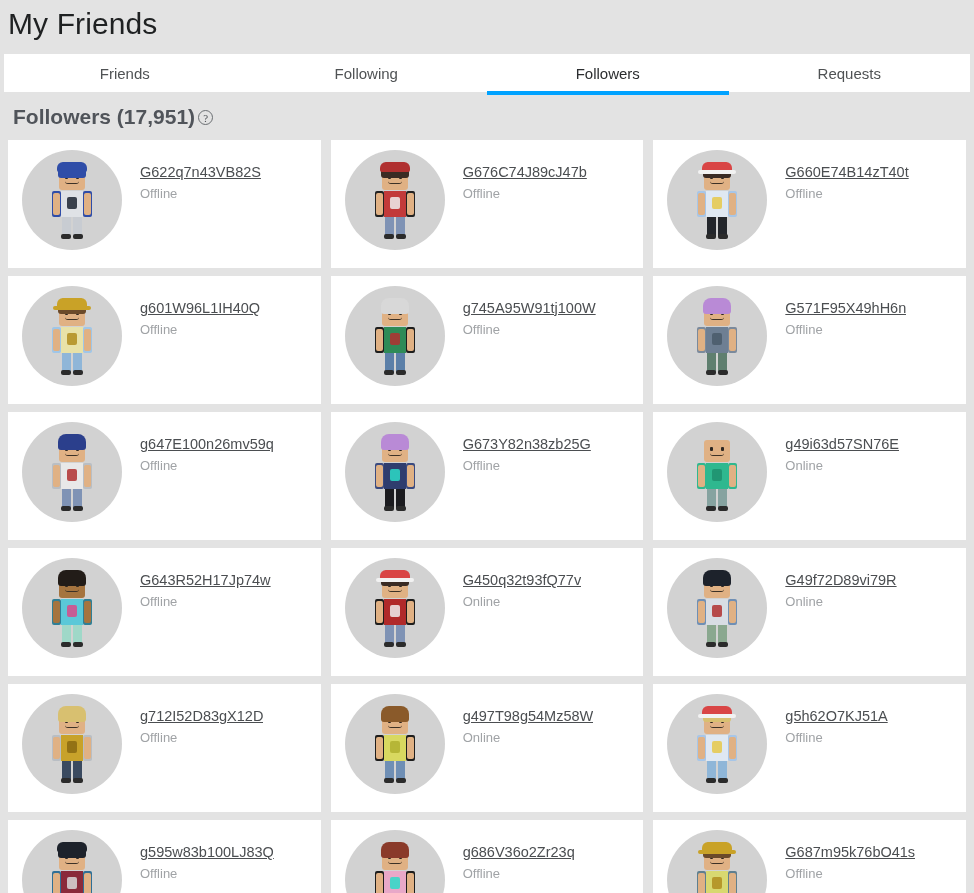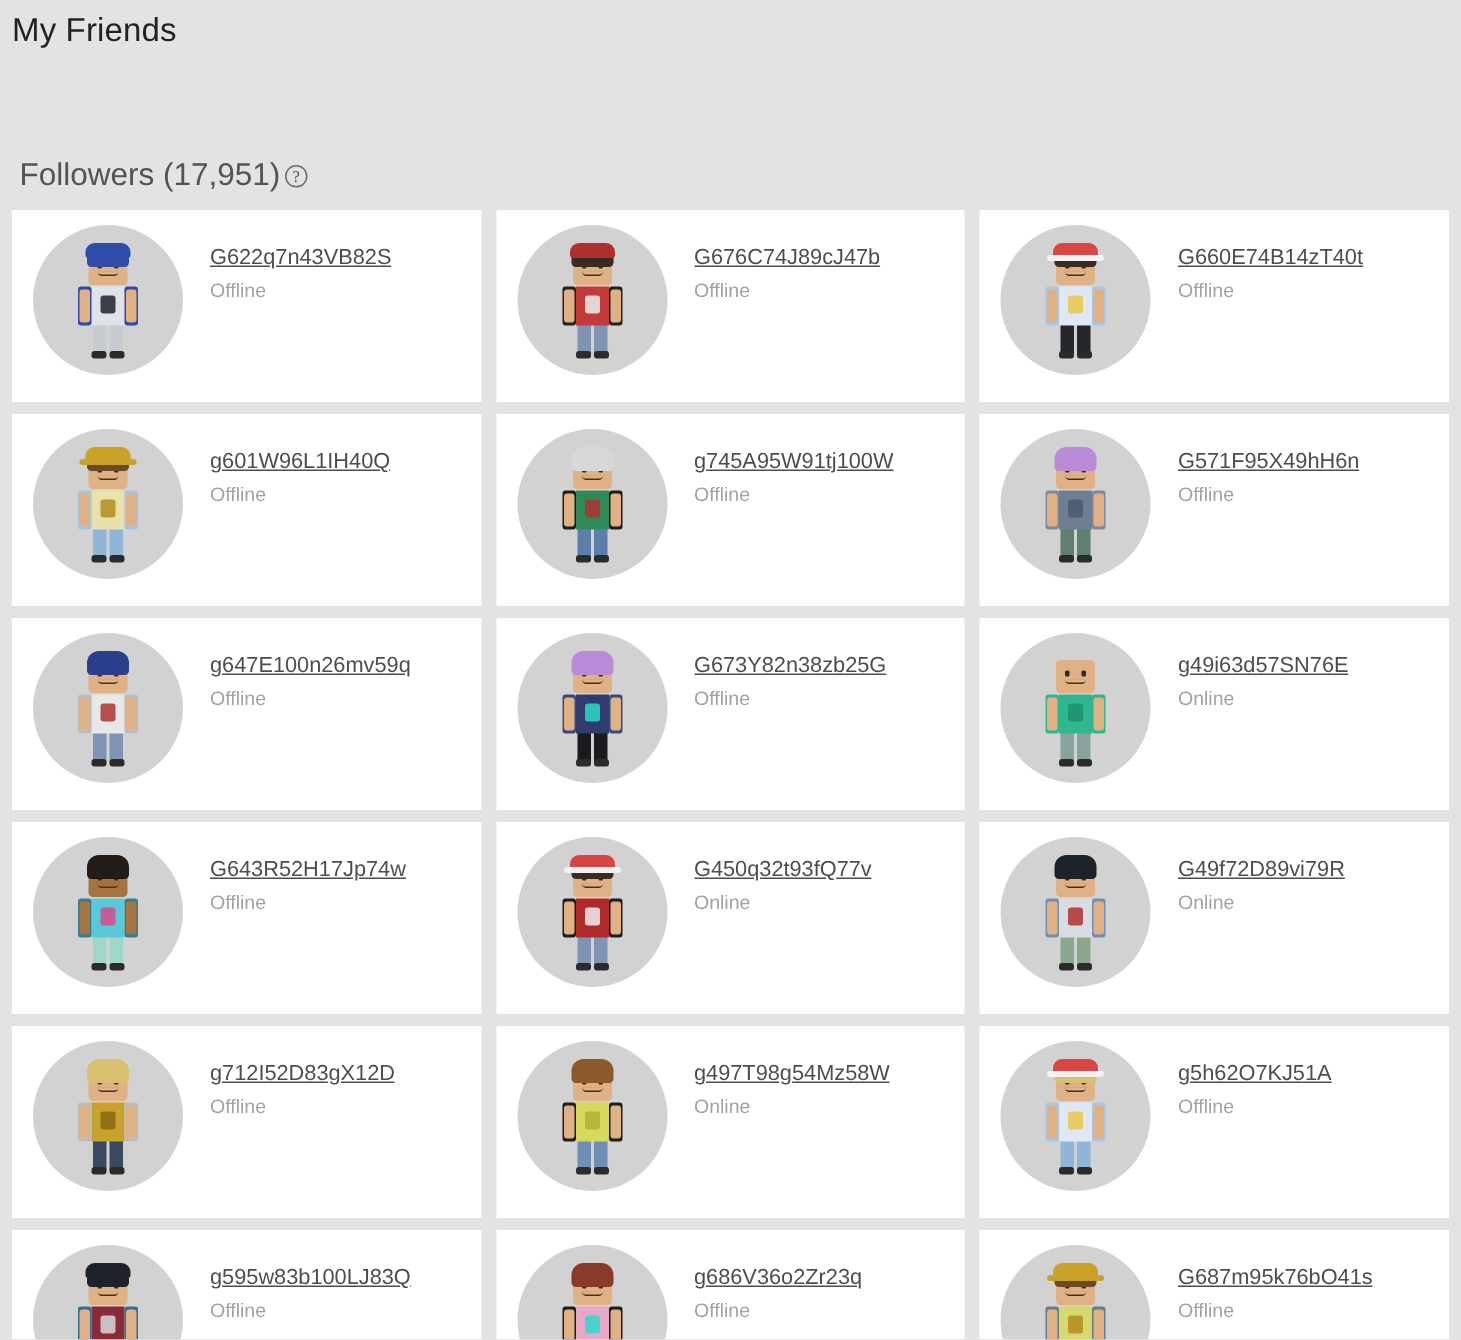--- a/index.html
+++ b/index.html
@@ -19,21 +19,21 @@
 
   .page {
     width: 974px;
     height: 893px;
     position: relative;
     background: #e3e3e3;
   }
 
   
   .page-title {
-    font-size: 22px;
+    font-size: 30px;
     font-weight: 400;
     line-height: 1;
     color: #1f2122;
     letter-spacing: 0.1px;
     padding: 9px 0 0 8px;
     height: 52px;
   }
 
   
   .tab-bar {
@@ -78,21 +78,21 @@
     position: absolute;
     top: 106px;
     left: 13px;
     display: flex;
     align-items: center;
     gap: 1px;
   }
 
   .section-head-text {
     font-size: 21px;
-    font-weight: 400;
+    font-weight: 700;
     color: #50545a;
     line-height: 1;
   }
 
   .help-icon {
     width: 15px;
     height: 15px;
     border: 1.4px solid #6a6e72;
     border-radius: 50%;
     font-size: 11px;
@@ -190,20 +190,26 @@
     margin-top: 4px;
   }
 </style>
 </head>
 <body>
 
 <div class="page">
 
   <h1 class="page-title">My Friends</h1>
 
+  <div class="tab-bar" id="tab-bar">
+      <div class="tab">Friends</div>
+      <div class="tab">Following</div>
+      <div class="tab active">Followers</div>
+      <div class="tab">Requests</div>
+    </div>
 
   <div class="section-head">
     <span class="section-head-text">Followers (17,951)</span>
     <span class="help-icon">?</span>
   </div>
 
   <div class="grid" id="followers-grid">
       <div class="friend-card">
         <div class="avatar-wrap">
           <div class="av">

